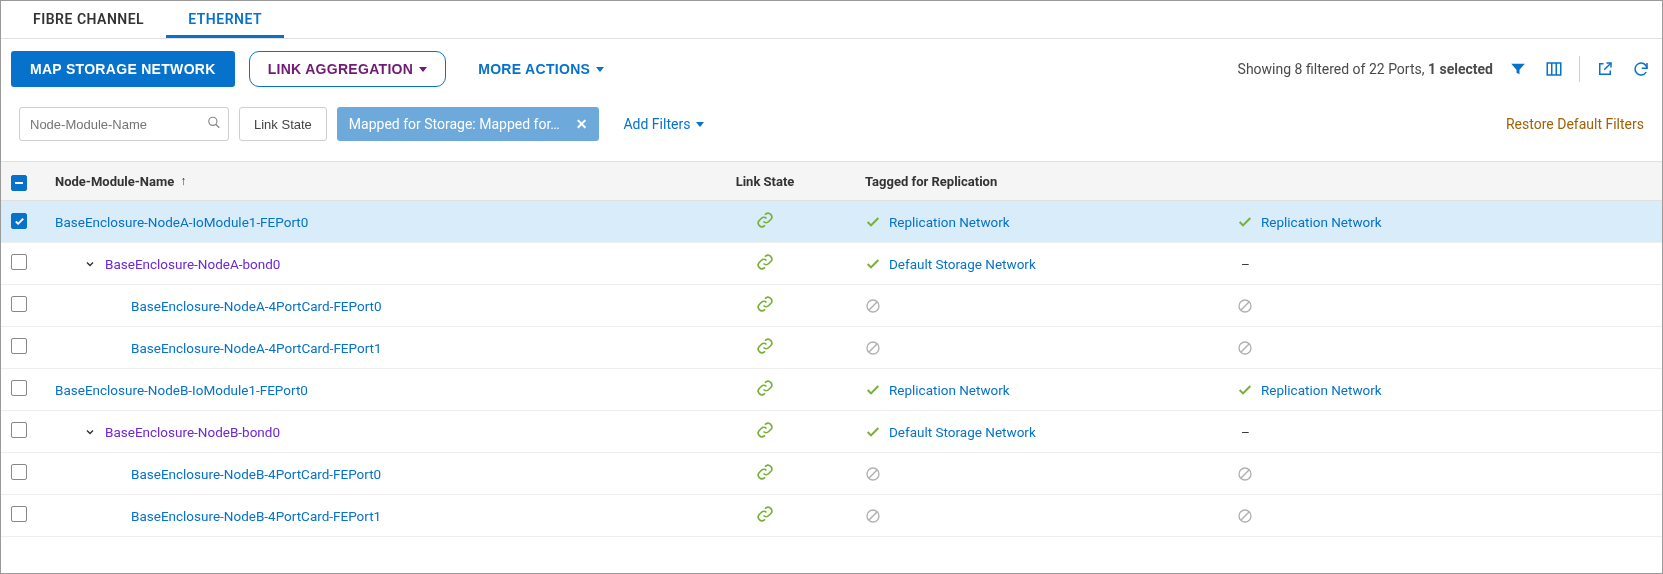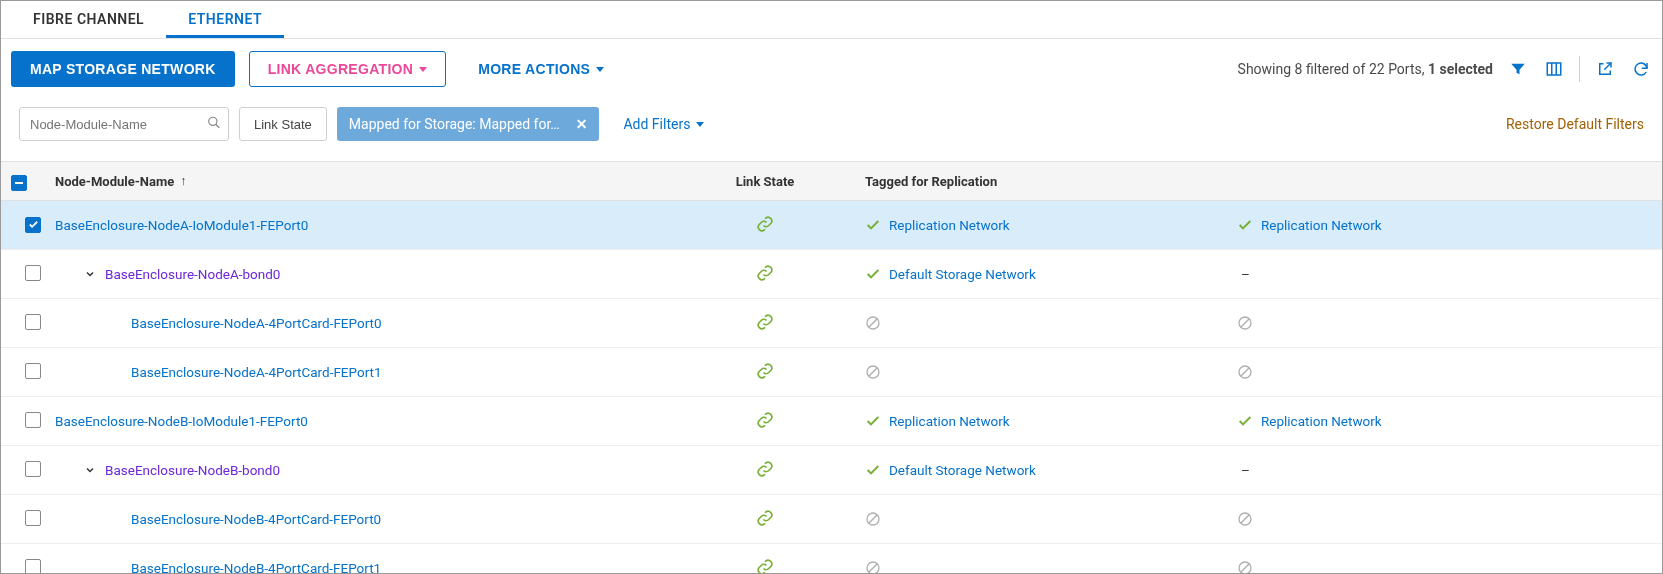--- a/index.html
+++ b/index.html
@@ -4,21 +4,21 @@
 <style>
 * { box-sizing: border-box; margin: 0; padding: 0; }
 body { font-family: -apple-system, BlinkMacSystemFont, "Segoe UI", Roboto, Helvetica, Arial, sans-serif; font-size: 14px; color: #333; background: #fff; }
 .app { width: 1663px; height: 574px; border: 1px solid #9a9a9a; display: flex; flex-direction: column; overflow: hidden; }
 .tabs { display: flex; padding: 0 10px; border-bottom: 1px solid #e0e0e0; }
 .tab { padding: 10px 22px 8px; font-size: 14px; font-weight: 600; letter-spacing: .5px; cursor: pointer; color: #333; border-bottom: 3px solid transparent; }
 .tab.active { color: #0672cb; border-bottom-color: #0672cb; }
 .toolbar { display: flex; align-items: center; padding: 12px 10px; gap: 14px; }
 .btn { padding: 9px 18px; font-size: 14px; font-weight: 600; letter-spacing: .3px; border-radius: 3px; cursor: pointer; display: inline-flex; align-items: center; gap: 6px; border: 1px solid transparent; }
 .btn-primary { background: #0672cb; color: #fff; }
-.btn-outline { background: #fff; color: #ec4899; border-color: #0672cb; }
+.btn-outline { background: #fff; color: #701a75; border-color: #0672cb; border-radius: 10px; }
 .btn-link { background: transparent; color: #0672cb; border: none; }
 .caret { width: 0; height: 0; border-left: 4px solid transparent; border-right: 4px solid transparent; border-top: 5px solid currentColor; }
 .toolbar-right { margin-left: auto; display: flex; align-items: center; gap: 14px; color: #4a4a4a; font-size: 14px; }
 .icon-btn { width: 22px; height: 22px; display: inline-flex; align-items: center; justify-content: center; color: #0672cb; cursor: pointer; }
 .icon-btn svg { width: 18px; height: 18px; }
 .divider-v { width: 1px; height: 26px; background: #d0d0d0; }
 .filterbar { display: flex; align-items: center; padding: 8px 18px 20px; gap: 10px; }
 .search-input { position: relative; }
 .search-input input { width: 210px; height: 34px; border: 1px solid #cfcfcf; border-radius: 3px; padding: 0 32px 0 10px; font-size: 13px; color: #6b6b6b; }
 .search-input .mag { position: absolute; right: 8px; top: 50%; transform: translateY(-50%); color: #888; }
@@ -28,21 +28,21 @@
 .add-filters { color: #0672cb; font-size: 14px; display: inline-flex; align-items: center; gap: 6px; cursor: pointer; margin-left: 14px; }
 .restore { margin-left: auto; color: #a16207; font-size: 14px; cursor: pointer; }
 .table { flex: 1; overflow: auto; }
 .thead { display: grid; grid-template-columns: 44px 610px 200px 372px 1fr; align-items: center; background: #f5f5f5; border-top: 1px solid #e0e0e0; border-bottom: 1px solid #e0e0e0; height: 40px; padding: 0 10px; font-weight: 700; font-size: 13px; color: #333; }
 .hdr-name { display: flex; align-items: center; gap: 6px; }
 .sort-arrow { font-size: 12px; }
 .cb { width: 16px; height: 16px; border: 1.5px solid #888; border-radius: 2px; display: inline-flex; align-items: center; justify-content: center; background: #fff; cursor: pointer; }
 .cb.checked { background: #0672cb; border-color: #0672cb; color: #fff; }
 .cb.indeterminate { background: #0672cb; border-color: #0672cb; }
 .cb.indeterminate::after { content: ""; width: 8px; height: 2px; background: #fff; }
-.trow { display: grid; grid-template-columns: 44px 610px 200px 372px 1fr; align-items: center; height: 49px; padding: 0 10px; border-bottom: 1px solid #eee; font-size: 13.5px; text-align: center; }
+.trow { display: grid; grid-template-columns: 44px 610px 200px 372px 1fr; align-items: center; height: 42px; padding: 0 10px; border-bottom: 1px solid #eee; font-size: 13.5px; }
 .trow.selected { background: #d8ecf9; }
 .name-cell { display: flex; align-items: center; gap: 8px; }
 .expander { width: 14px; display: inline-flex; justify-content: center; cursor: pointer; }
 .indent0 { padding-left: 0; }
 .indent1 { padding-left: 28px; }
 .indent2 { padding-left: 54px; }
 .link-text { color: #0672cb; cursor: pointer; }
 .plain-text { color: #6d28d9; }
 .linkstate { display: flex; justify-content: center; color: #78b037; }
 .cell { display: flex; align-items: center; gap: 8px; }

